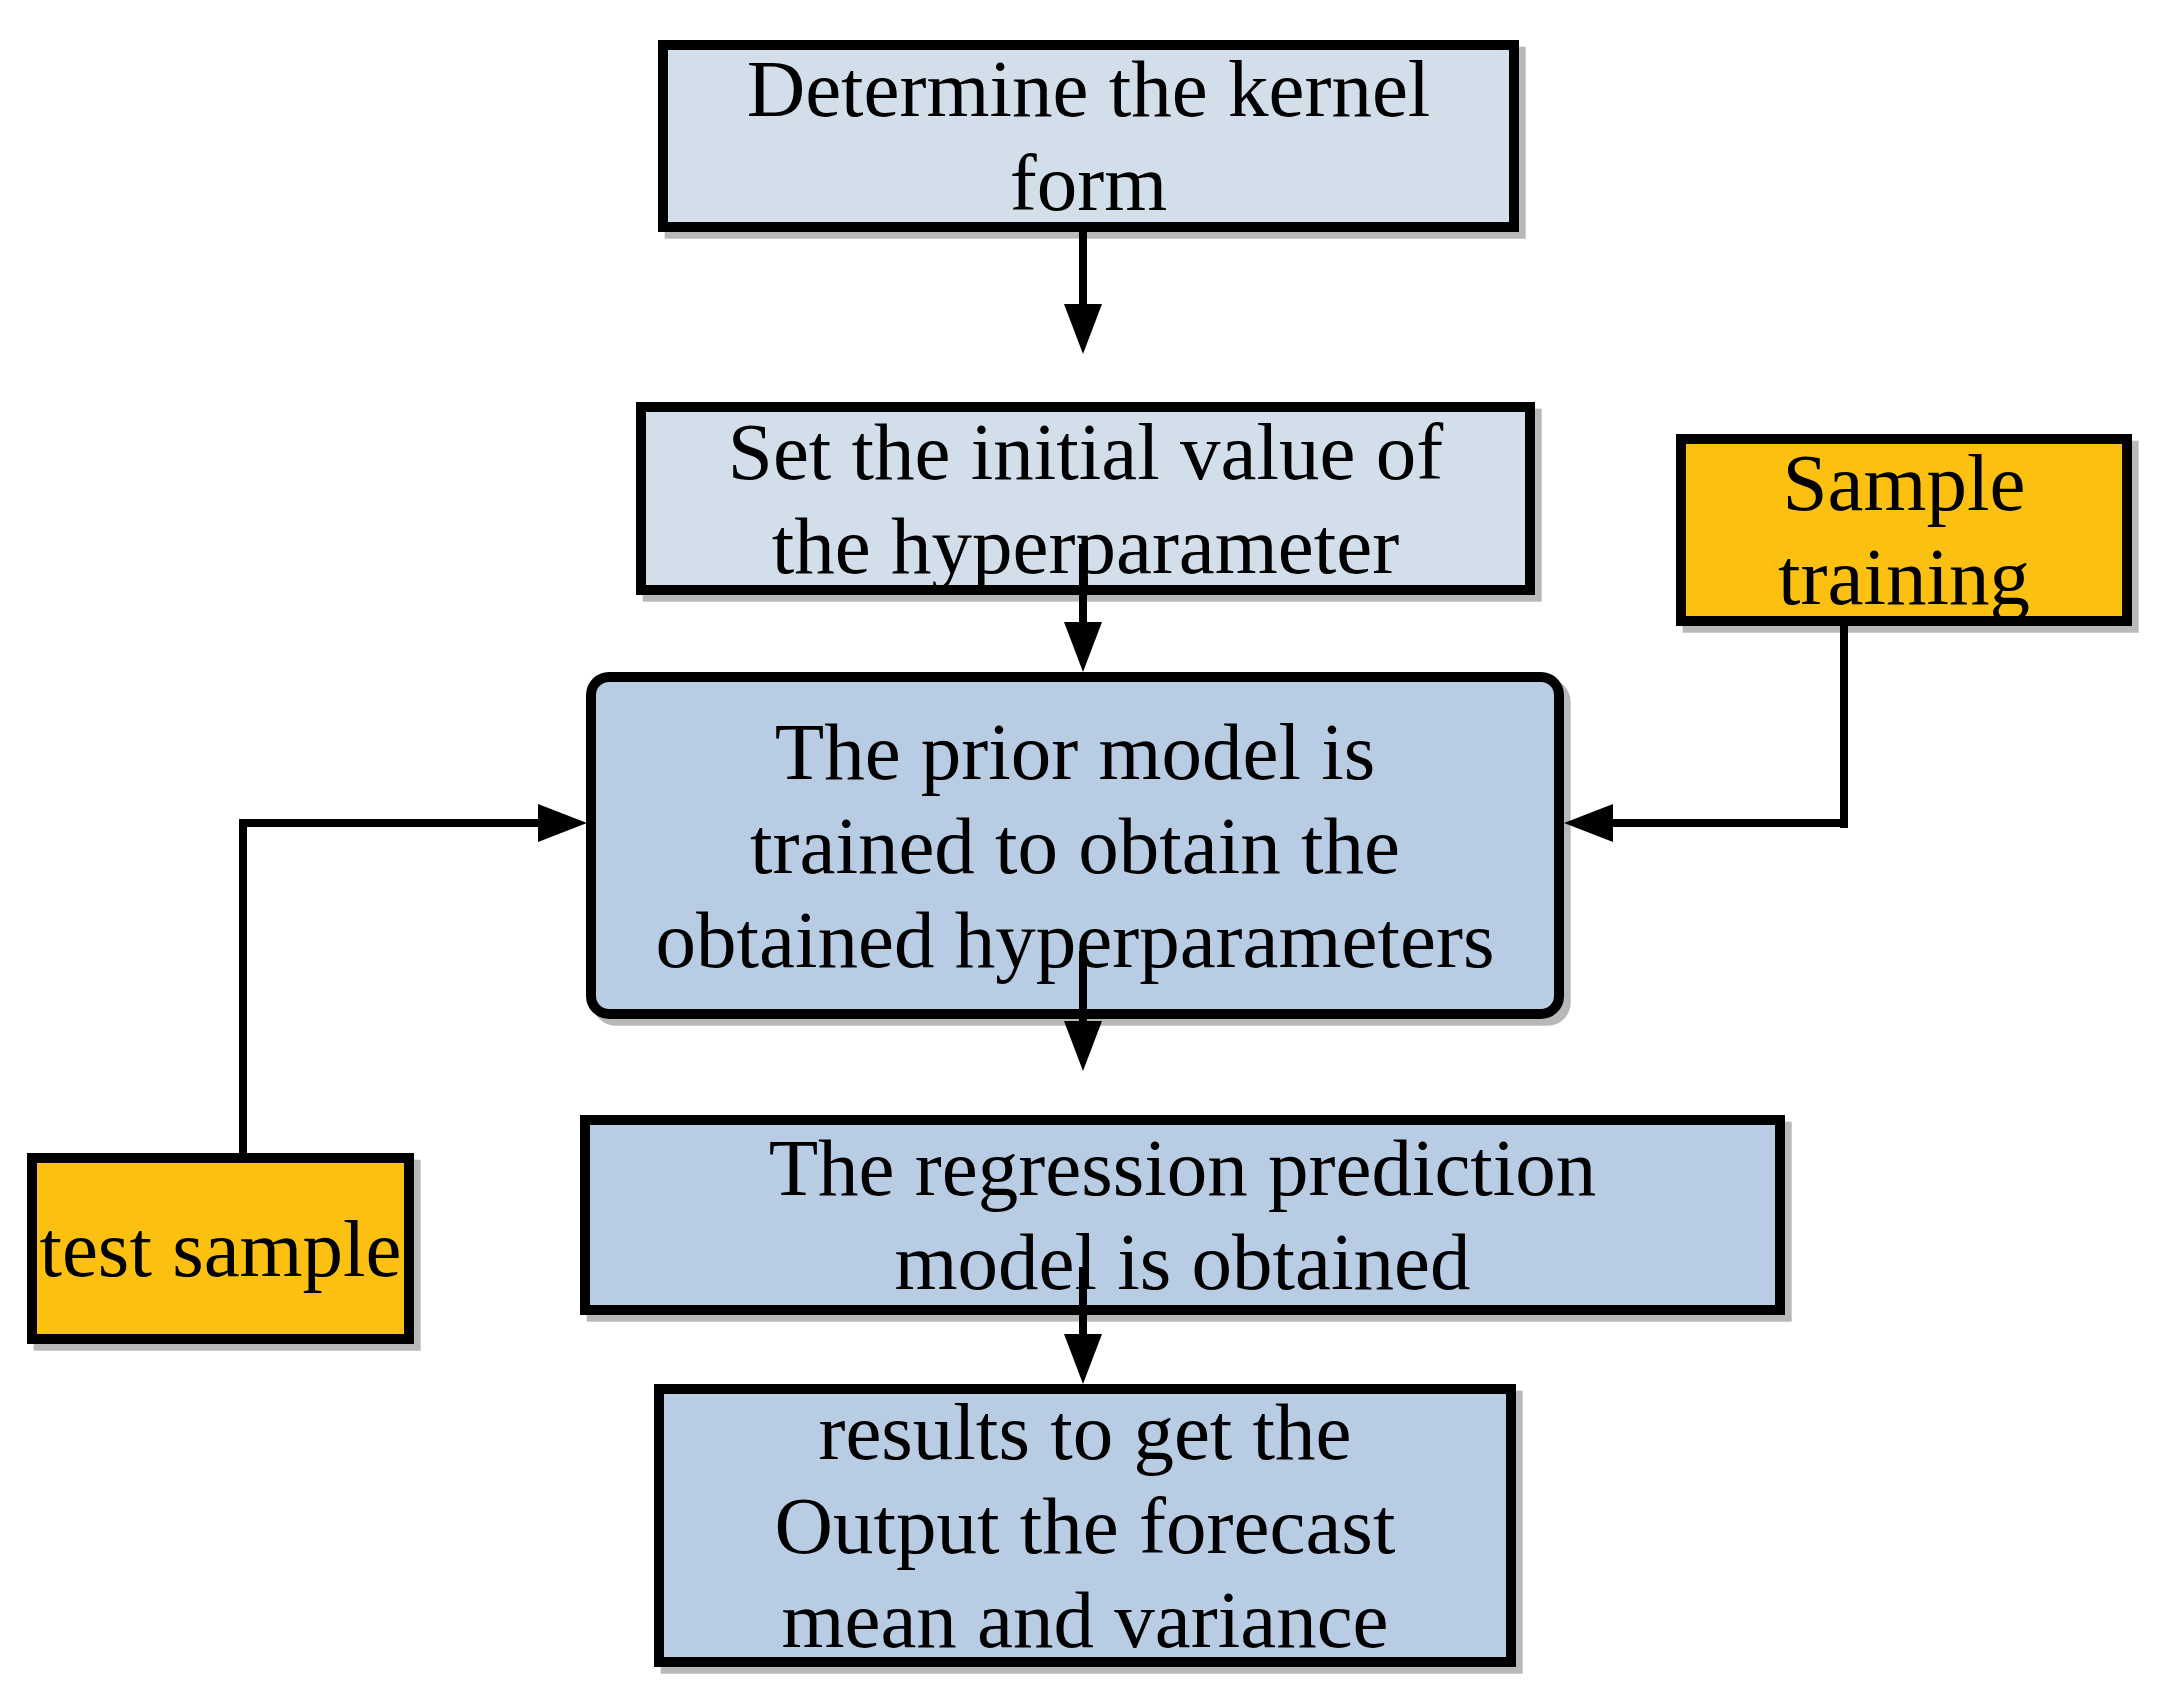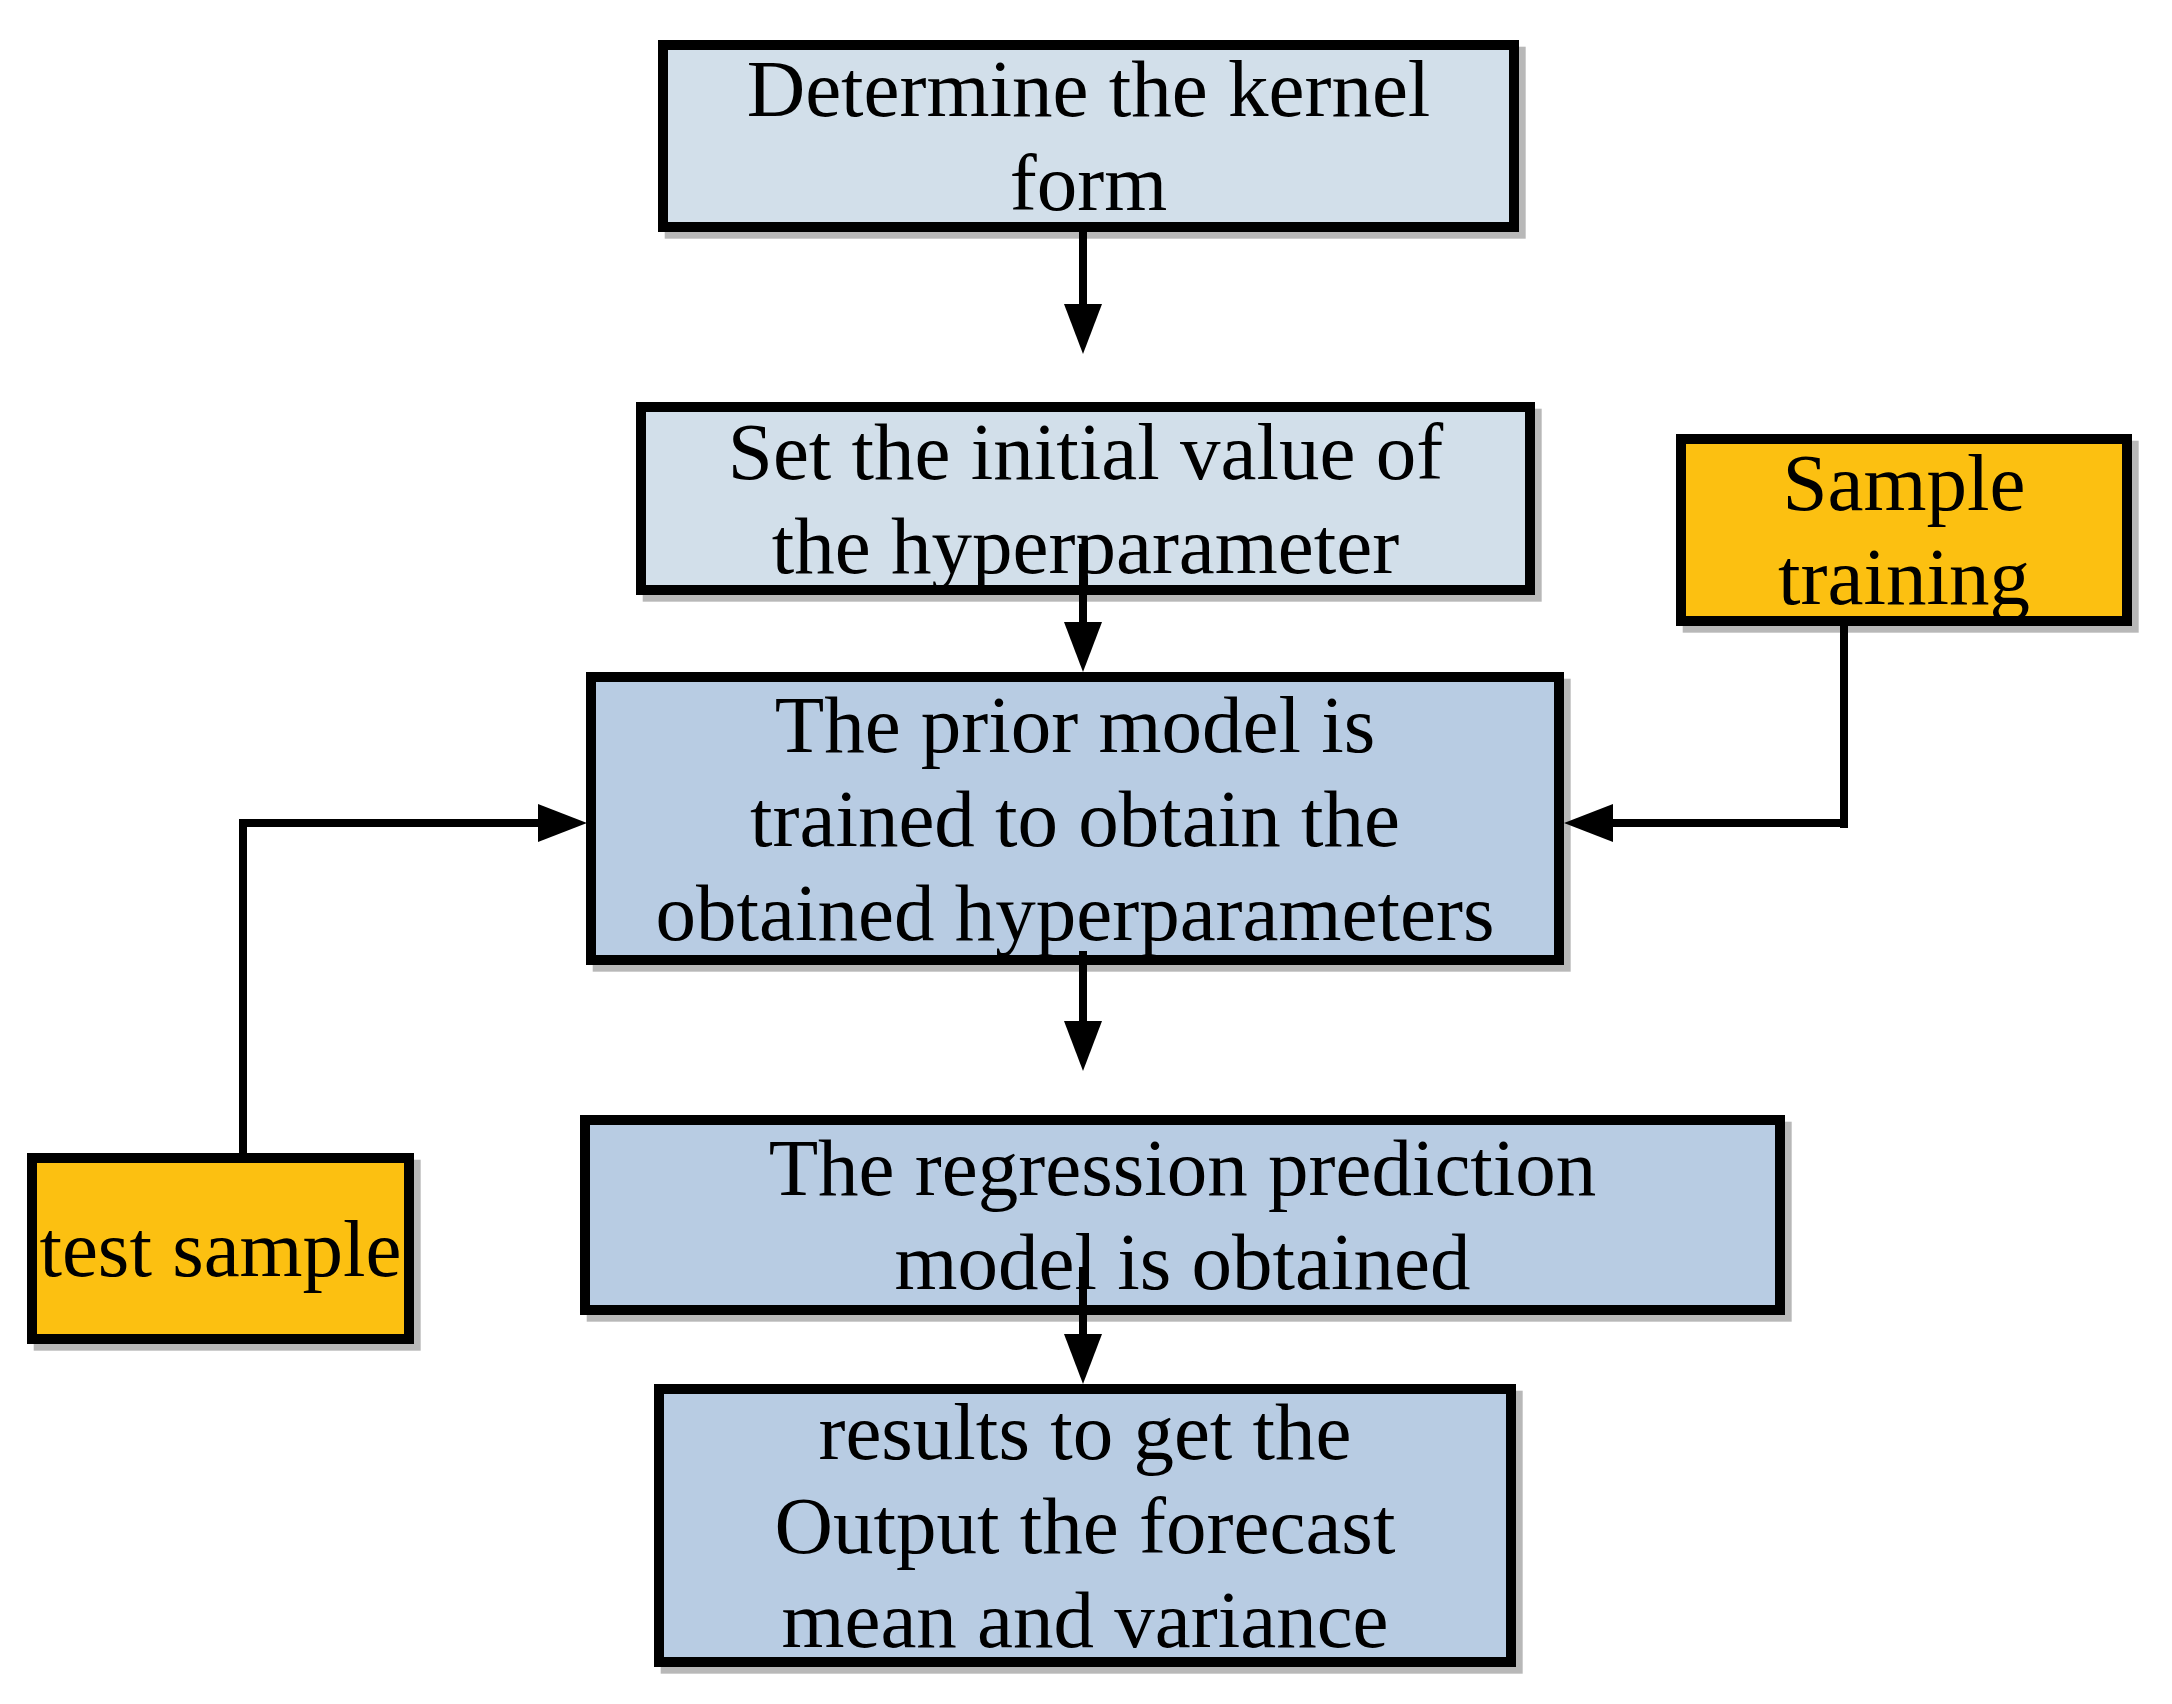--- a/index.html
+++ b/index.html
@@ -35,21 +35,21 @@
 
   
   .head { position: absolute; width: 0; height: 0; }
   .head-down  { border-left: 19.3px solid transparent; border-right: 19.3px solid transparent; border-top: 50px solid #000000; }
   .head-right { border-top: 19.3px solid transparent; border-bottom: 19.3px solid transparent; border-left: 49px solid #000000; }
   .head-left  { border-top: 19.3px solid transparent; border-bottom: 19.3px solid transparent; border-right: 49px solid #000000; }
 
   
   #node-kernel     { left: 658px;  top: 40px;   width: 861px; height: 192px; }
   #node-initial    { left: 636px;  top: 354px;  width: 899px; height: 193px; margin-top: 48px; }
-  #node-prior      { left: 586px;  top: 672px;  width: 978px; height: 293px; }
+  #node-prior      { left: 586px;  top: 672px;  width: 978px; height: 347px; border-radius: 23px; }
   #node-regression { left: 580px;  top: 1115px; width: 1205px; height: 200px; }
   #node-output     { left: 654px;  top: 1384px; width: 862px; height: 283px; }
   #node-training   { left: 1676px; top: 434px;  width: 456px;  height: 192px; }
   #node-test       { left: 27px;   top: 1153px; width: 387px;  height: 191px; }
 
   
   #conn1-line { left: 1079px; top: 228px;  height: 81px;  }
   #conn1-head { left: 1064px; top: 304px;  }
   #conn2-line { left: 1079px; top: 544px;  height: 81px;  }
   #conn2-head { left: 1064px; top: 622px;  }

